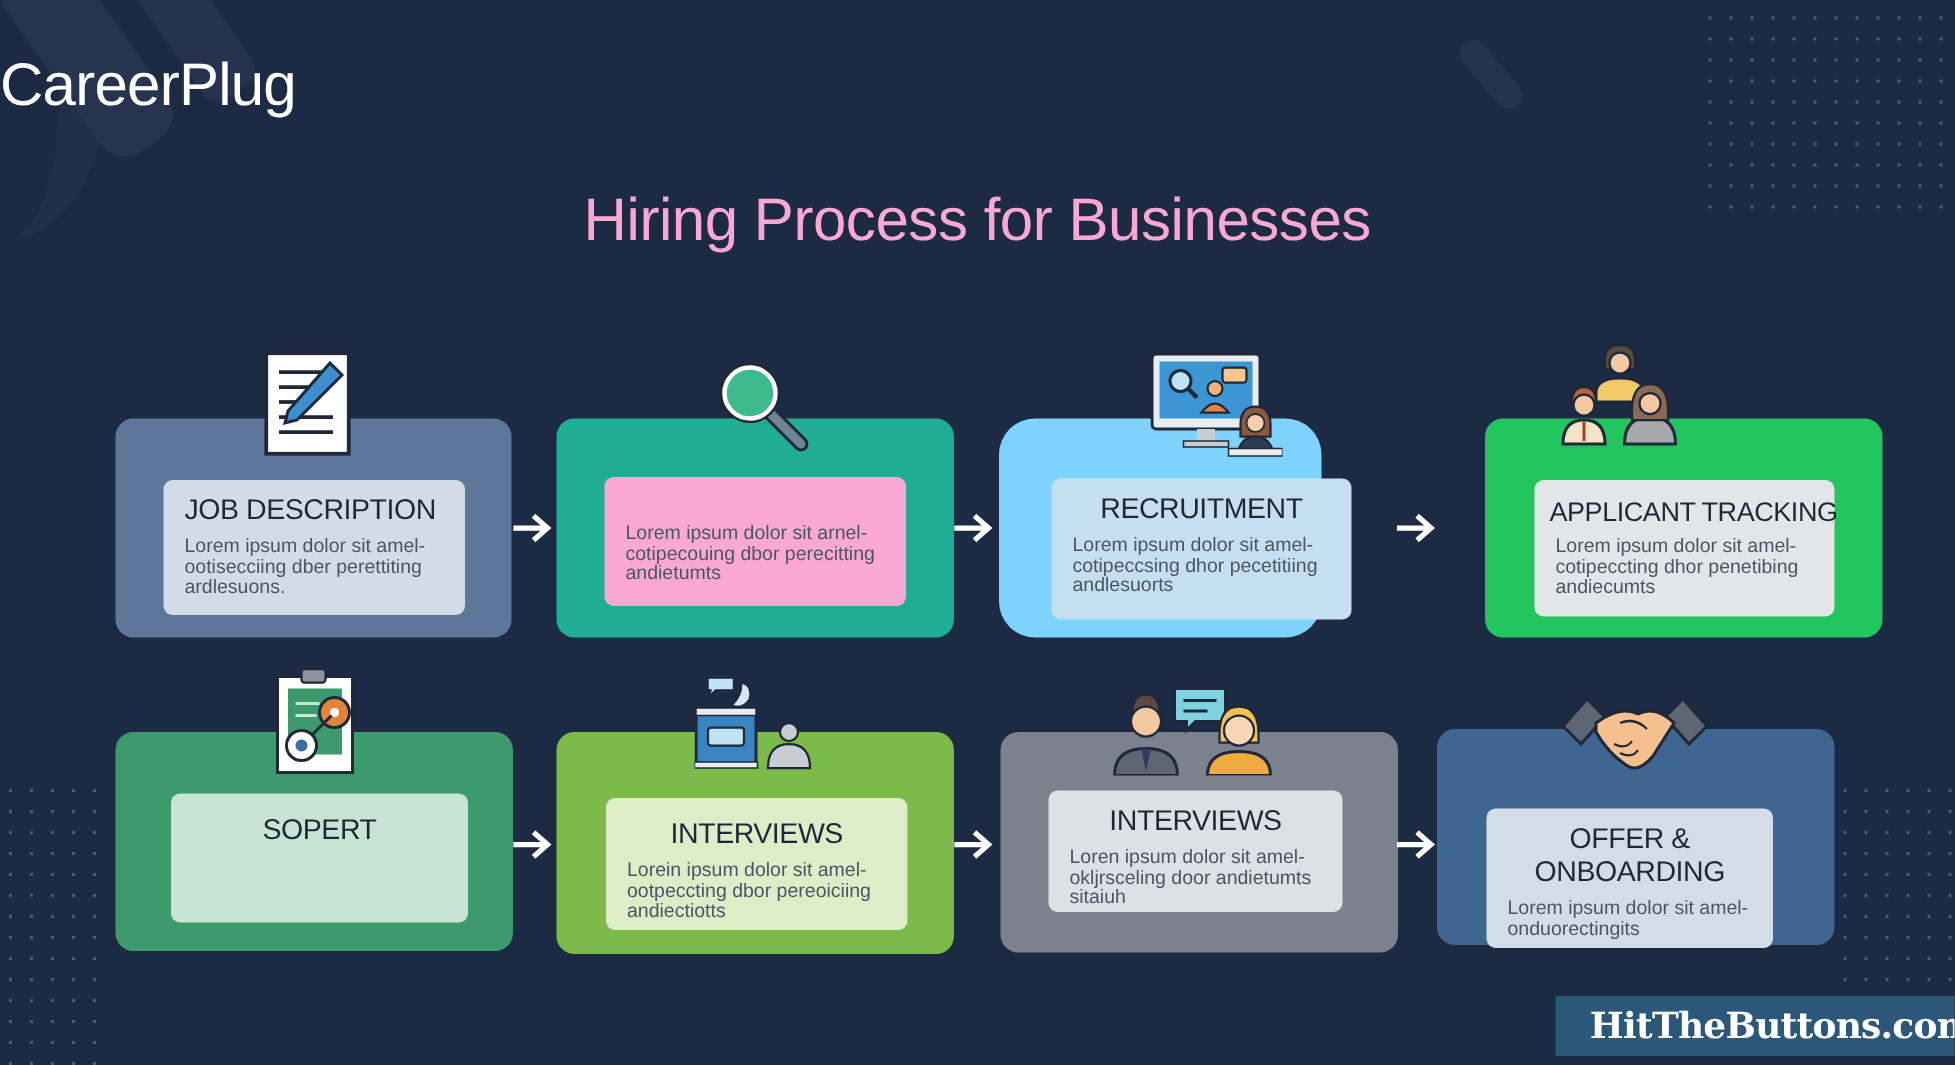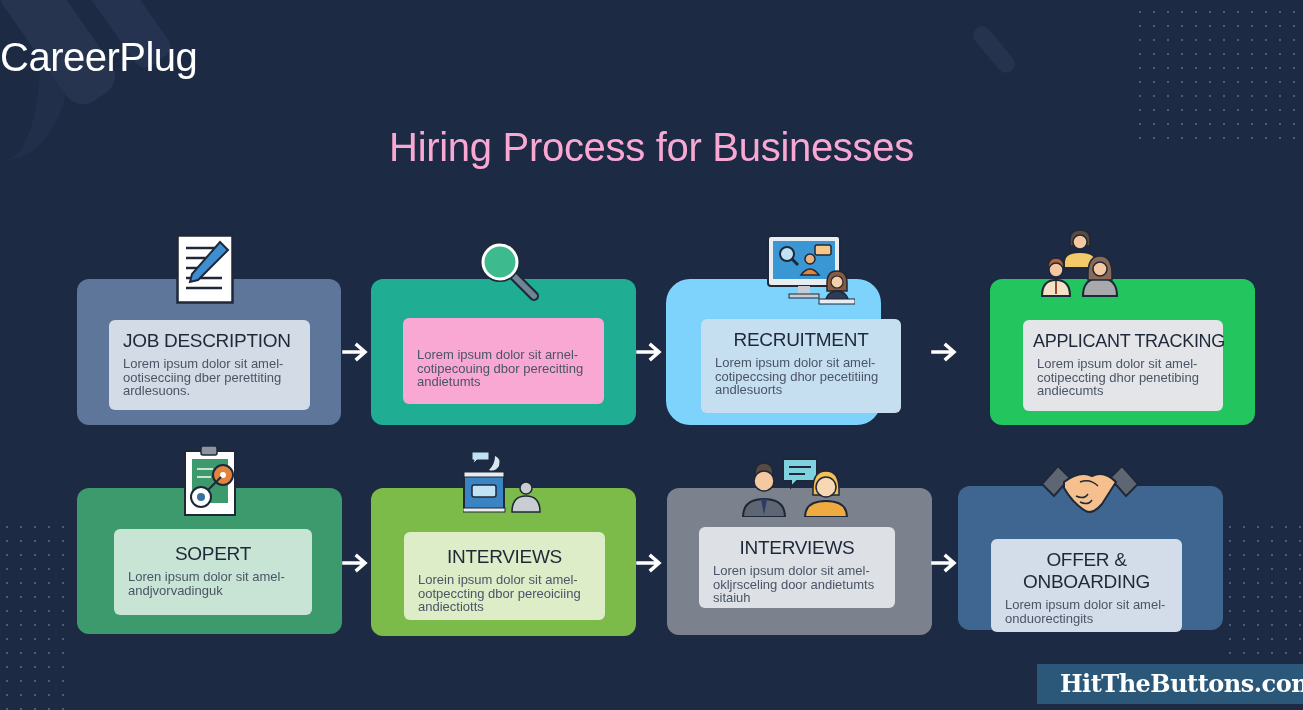--- a/index.html
+++ b/index.html
@@ -184,21 +184,20 @@
     <circle cx="16" cy="42" r="7" fill="#f4c8a0" stroke="#1e2838" stroke-width="1.5"></circle>
     <path d="M43 68 Q43 50 60 50 Q77 50 77 68 Z" fill="#a7a9ac" stroke="#1e2838" stroke-width="2"></path>
     <path d="M48 46 Q48 28 60 28 Q72 28 72 46 L72 52 L48 52 Z" fill="#8a6a55" stroke="#1e2838" stroke-width="1.5"></path>
     <circle cx="60" cy="41" r="7" fill="#f4c8a0" stroke="#1e2838" stroke-width="1.5"></circle>
   </svg>
 </div>
 
 <div class="card" style="left:77px; top:488px; width:265px; height:146px; background:#3d9a6c;">
   <div class="inner center" style="left:37px; top:41px; width:198px; height:86px; background:#c8e4d4; padding-top:14px;">
     <h3>SOPERT</h3>
-    <p>Loren ipsum dolor sit amel- andjvorvadinguk</p>
   </div>
 </div>
 <div class="icon" style="left:183px; top:445px; width:56px; height:72px;">
   <svg viewBox="0 0 56 72" width="56" height="72">
     <rect x="2" y="6" width="50" height="64" fill="#fff" stroke="#1e2838" stroke-width="2"></rect>
     <rect x="18" y="1" width="16" height="9" rx="2" fill="#8d949f" stroke="#1e2838" stroke-width="1.5"></rect>
     <rect x="9" y="14" width="36" height="44" fill="#3d9a6c"></rect>
     <line x1="14" y1="24" x2="30" y2="24" stroke="#c8e4d4" stroke-width="2"></line>
     <line x1="14" y1="32" x2="28" y2="32" stroke="#c8e4d4" stroke-width="2"></line>
     <circle cx="40" cy="30" r="10" fill="#e3843c" stroke="#1e2838" stroke-width="2"></circle>

